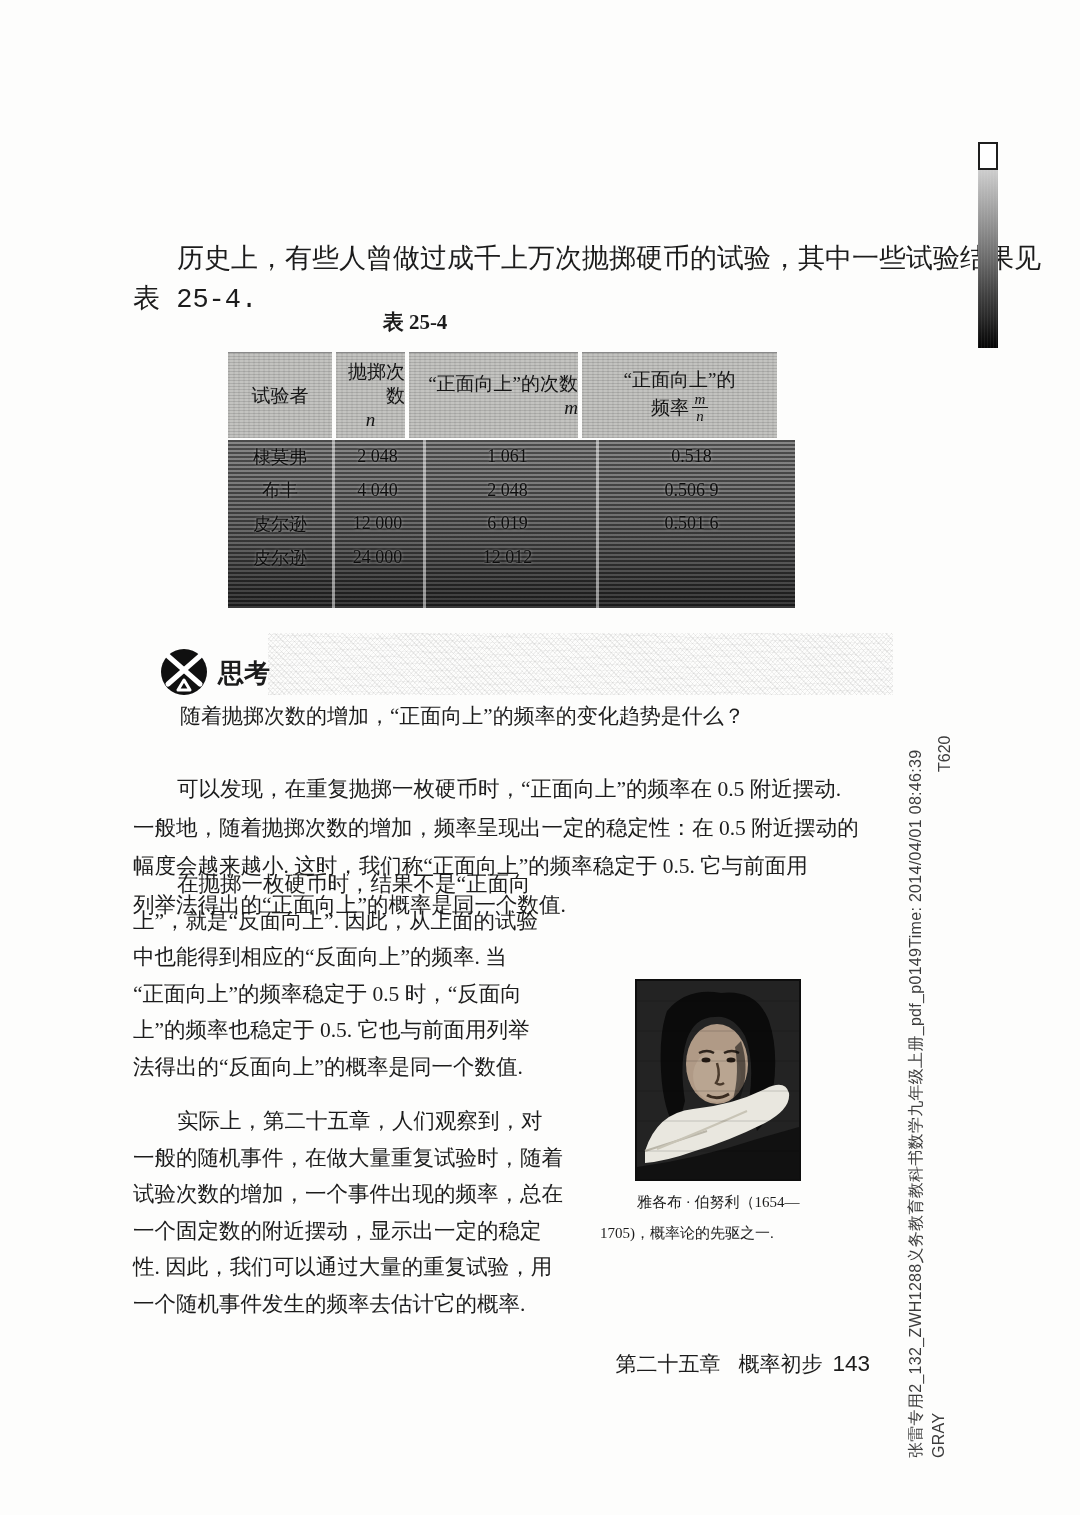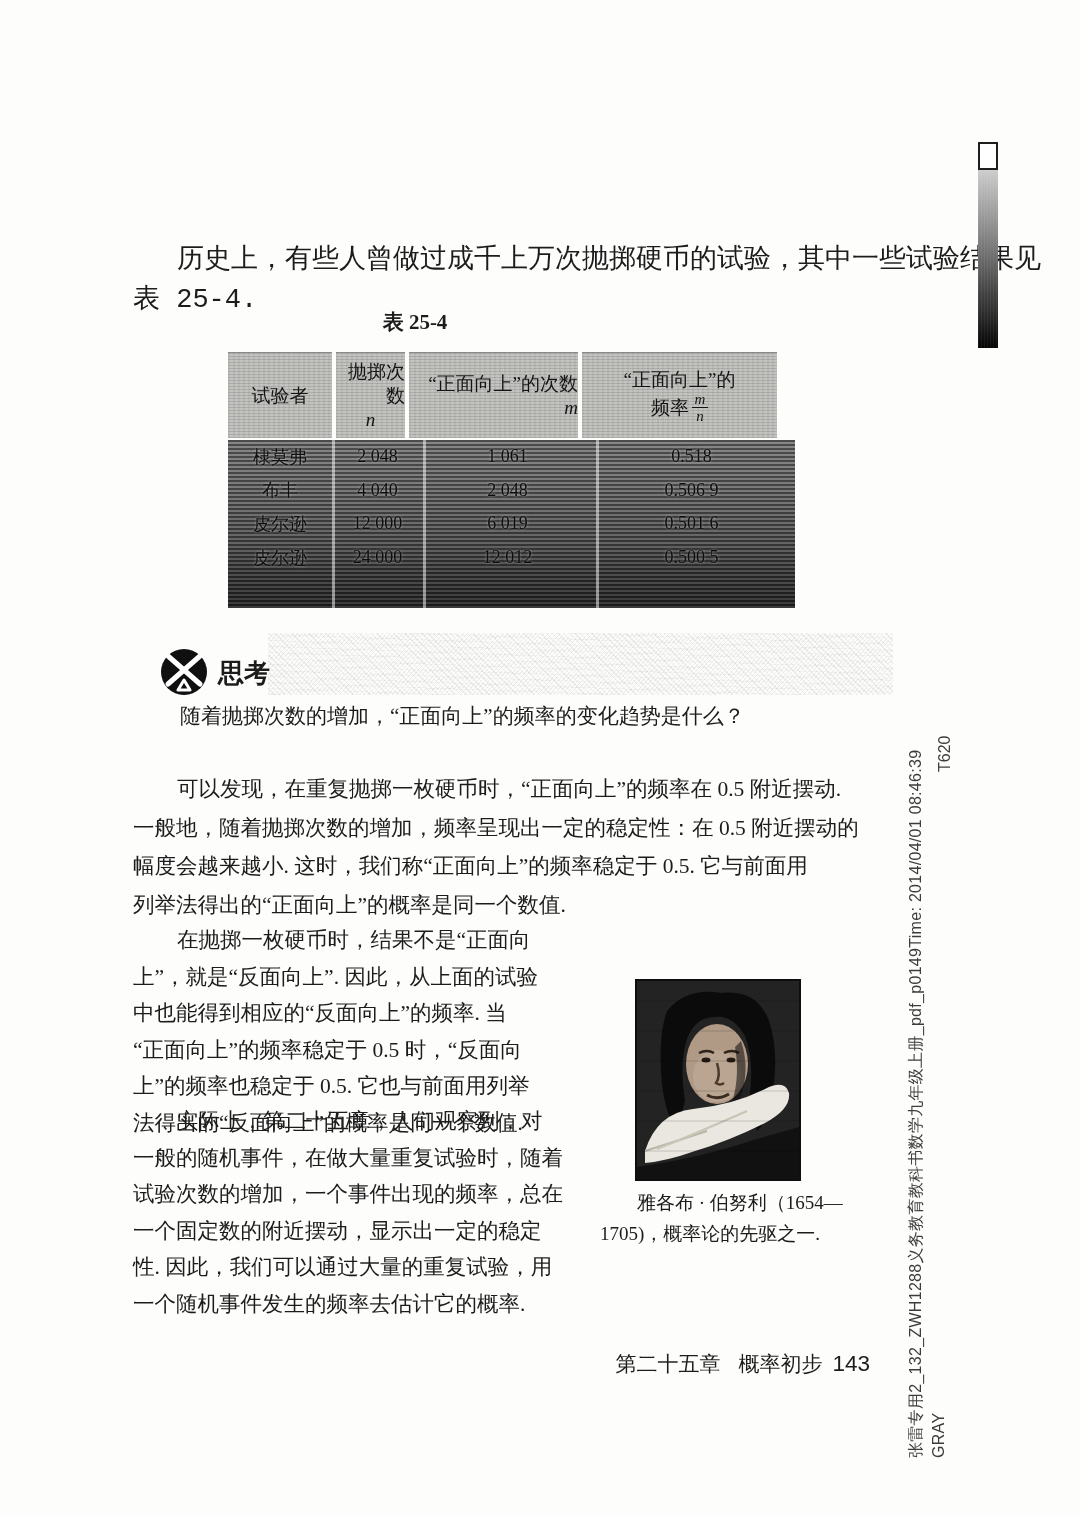--- a/index.html
+++ b/index.html
@@ -59,27 +59,27 @@
       repeating-linear-gradient(2deg, rgba(40,40,40,0.04) 0 1px, transparent 1px 6px);
   }
   .think-icon{position:absolute;left:158px;top:646px;width:52px;height:52px;}
   .think-label{position:absolute;left:218px;top:656px;font-size:26px;font-weight:bold;
     font-family:"Liberation Sans","DejaVu Sans",sans-serif;}
   .think-question{position:absolute;left:180px;top:702px;font-size:21px;white-space:nowrap;}
 
   
   .para{position:absolute;left:133px;font-size:21.5px;}
   .para1{top:770px;line-height:38.5px;width:760px;}
-  .para2{top:922px;line-height:36.5px;width:485px;}
+  .para2{top:866px;line-height:36.5px;width:485px;}
   .para3{top:1103px;line-height:36.5px;width:485px;}
 
   
   .portrait{position:absolute;left:635px;top:979px;margin:0;}
   .photo{width:162px;height:198px;border:2px solid #0e0e0e;display:block;background:#222;}
-  .caption{position:absolute;left:-35px;top:208px;width:250px;font-size:19px;line-height:31px;}
+  .caption{position:absolute;left:-35px;top:208px;width:250px;font-size:15px;line-height:31px;}
   .caption .cap1{text-indent:37px;white-space:nowrap;}
   .caption .cap2{white-space:nowrap;}
 
   
   .footer{position:absolute;left:560px;top:1350px;width:310px;text-align:right;
     font-size:21px;white-space:nowrap;font-family:"Liberation Sans","DejaVu Sans",sans-serif;}
   .footer .sp{display:inline-block;width:18px;}
   .footer .pgnum{font-size:22.5px;margin-left:10px;font-family:"Liberation Sans",sans-serif;}
 
   
@@ -153,21 +153,20 @@
       <div class="trow">
         <div class="tc c1">皮尔逊</div>
         <div class="tc c2">12 000</div>
         <div class="tc c3">6 019</div>
         <div class="tc c4">0.501 6</div>
       </div>
       <div class="trow">
         <div class="tc c1">皮尔逊</div>
         <div class="tc c2">24 000</div>
         <div class="tc c3">12 012</div>
-        <div class="tc c4">0.500 5</div>
       </div>
     </div>
   </div>
 
   <div class="noise-band"></div>
 
   <div class="think-icon">
     <svg width="52" height="52" viewBox="0 0 52 52">
       <circle cx="26" cy="26" r="23" fill="#101010"></circle>
       <path d="M10 10 L42 38" stroke="#ffffff" stroke-width="5" stroke-linecap="round"></path>

